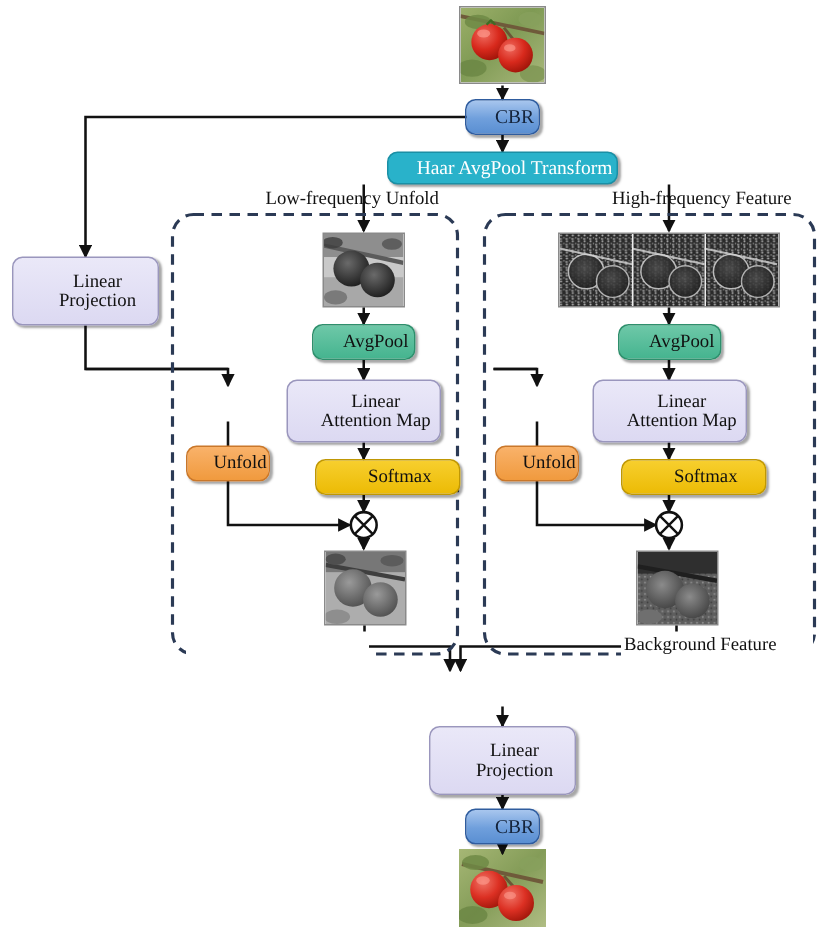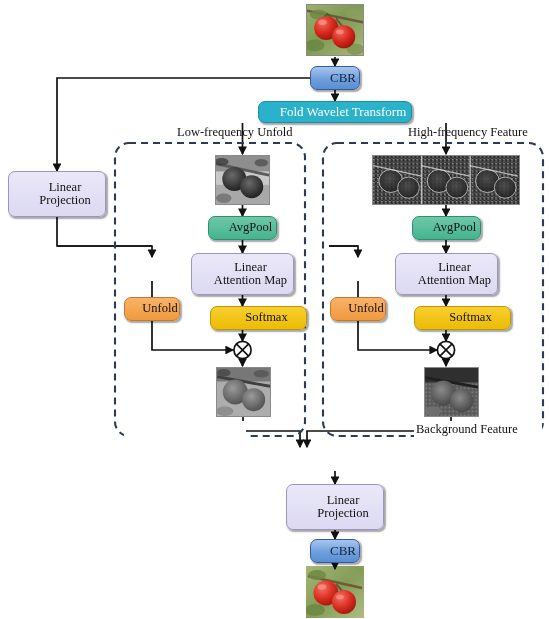--- a/index.html
+++ b/index.html
@@ -258,21 +258,21 @@
       <circle cx="446" cy="350" r="8.6"></circle>
       <path d="M440.1,344.1 L451.9,355.9 M451.9,344.1 L440.1,355.9" stroke-width="1.6"></path>
     </g>
 
     <rect x="124" y="421" width="122" height="17" fill="#fff"></rect>
     <rect x="414" y="421" width="128" height="17" fill="#fff"></rect>
   </svg>
 
   <div class="node cbr" style="left:310px;top:66px;width:50px;height:24px;">CBR</div>
 
-  <div class="node haar" style="left:258px;top:101px;width:154px;height:22px;">Fold Wavelet Transform</div>
+  <div class="node haar" style="left:258px;top:101px;width:154px;height:22px;">Haar AvgPool Transform</div>
 
   <div class="node lav" style="left:8px;top:171px;width:98px;height:46px;flex-direction:column;">
     <span>Linear</span>
     <span>Projection</span>
   </div>
 
   <div class="node orange" style="left:124px;top:257px;width:56px;height:24px;">Unfold</div>
   <div class="node green" style="left:208px;top:216px;width:69px;height:24px;">AvgPool</div>
   <div class="node lav" style="left:191px;top:253px;width:103px;height:42px;flex-direction:column;">
     <span>Linear</span>

